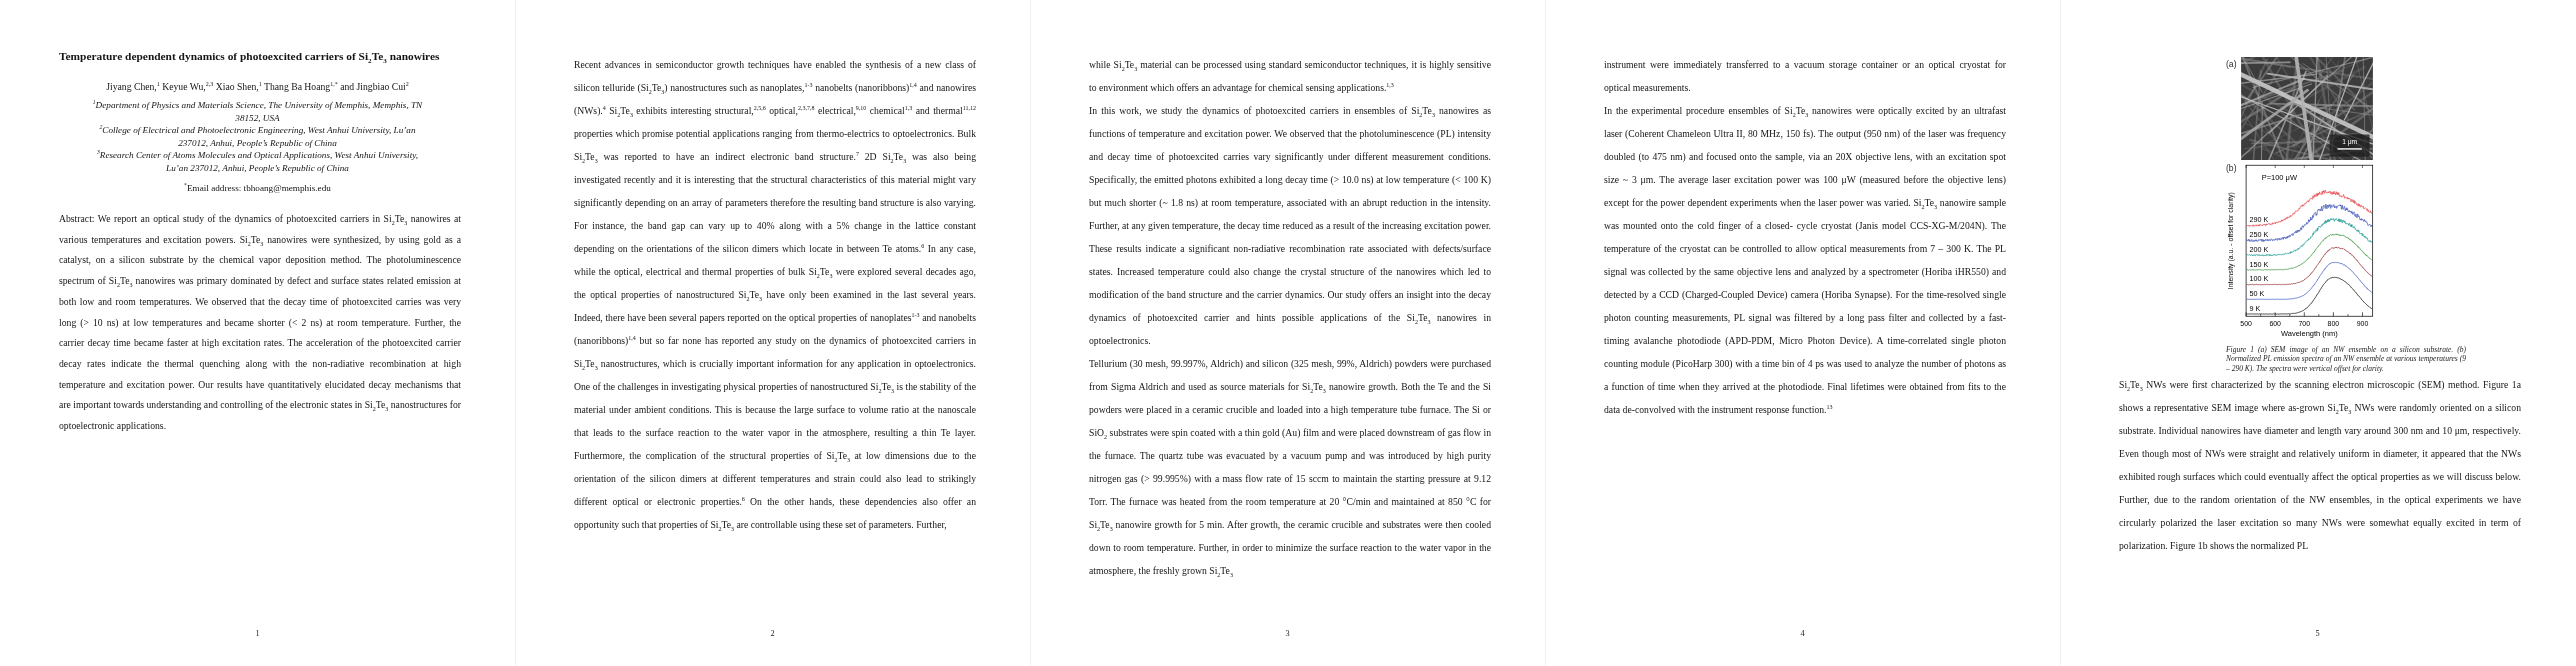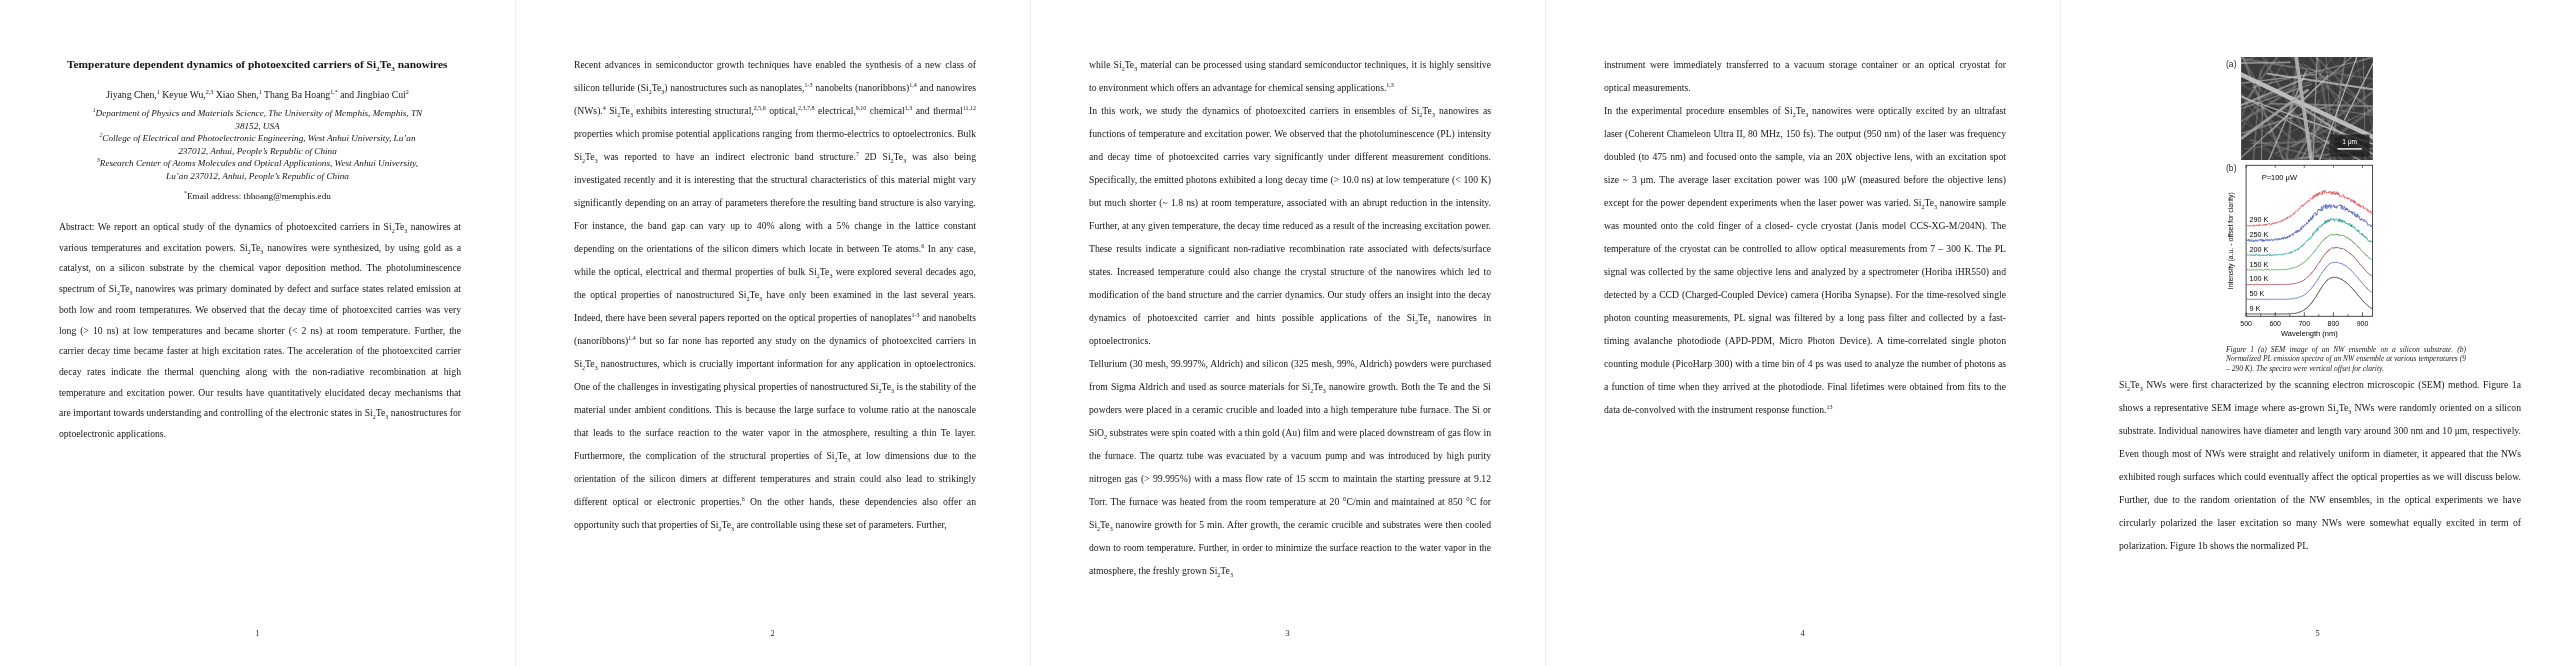--- a/index.html
+++ b/index.html
@@ -9,21 +9,21 @@
   .page + .page{box-shadow:inset 0.6px 0 0 #e4e4e4;}
 
   
   .body-col{padding:53px 54px 0 59px;}
   .body-text{font-size:9.7px;line-height:23px;text-align:justify;margin:0;}
   sup{font-size:0.62em;line-height:0;}
   sub{font-size:0.62em;line-height:0;}
 
   
   .title{font-weight:bold;font-size:11.4px;line-height:19px;text-align:justify;
-         margin:8px;padding:47px 54px 0 59px;}
+         margin:0;padding:47px 54px 0 59px;}
   .authors{text-align:center;font-size:9.7px;margin:15px 33px 0;}
   .affils{margin-top:7.2px;text-align:center;font-size:9.2px;line-height:12.5px;font-style:italic;}
   .affils p{margin:0 auto;max-width:333px;}
   .email-line{font-style:normal !important;margin-top:7.8px !important;}
   .abstract{margin:14.5px 0 0 0;line-height:20.7px;}
 
   
   .pageno{position:absolute;bottom:29px;left:0;width:100%;text-align:center;font-size:8.3px;color:#222;}
 
   

